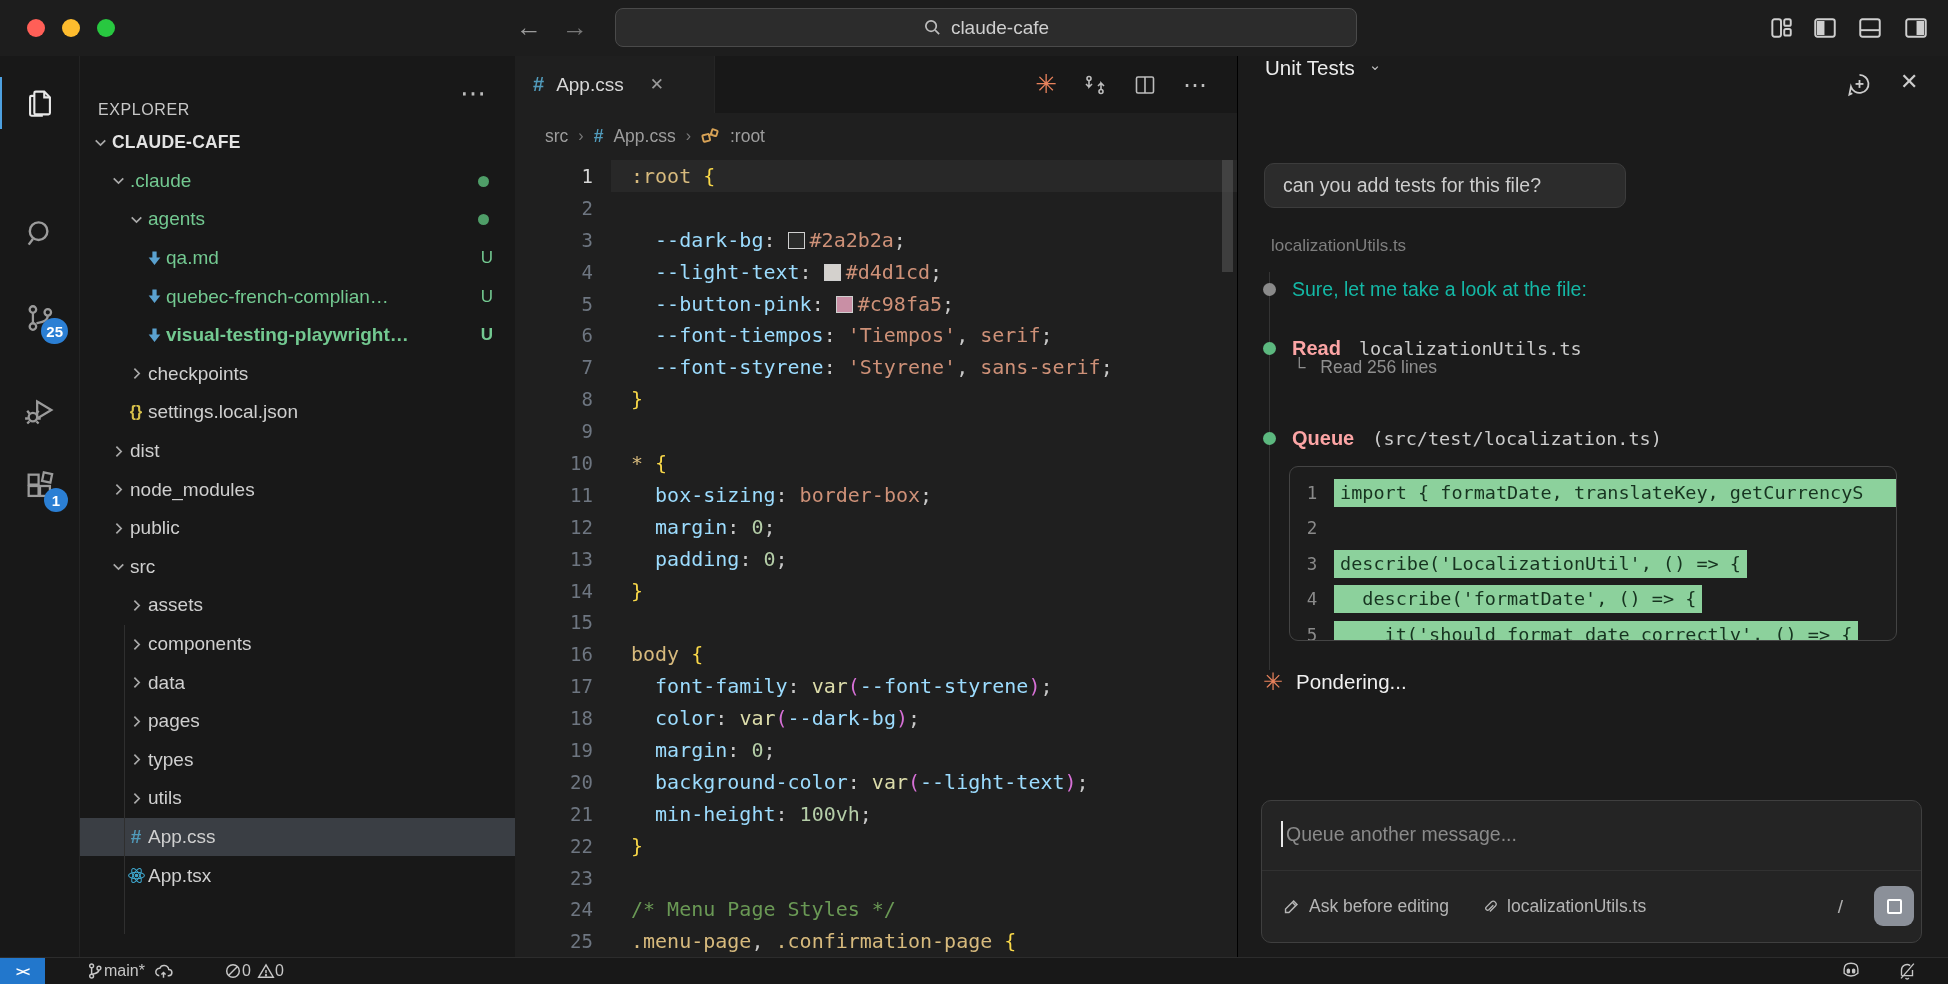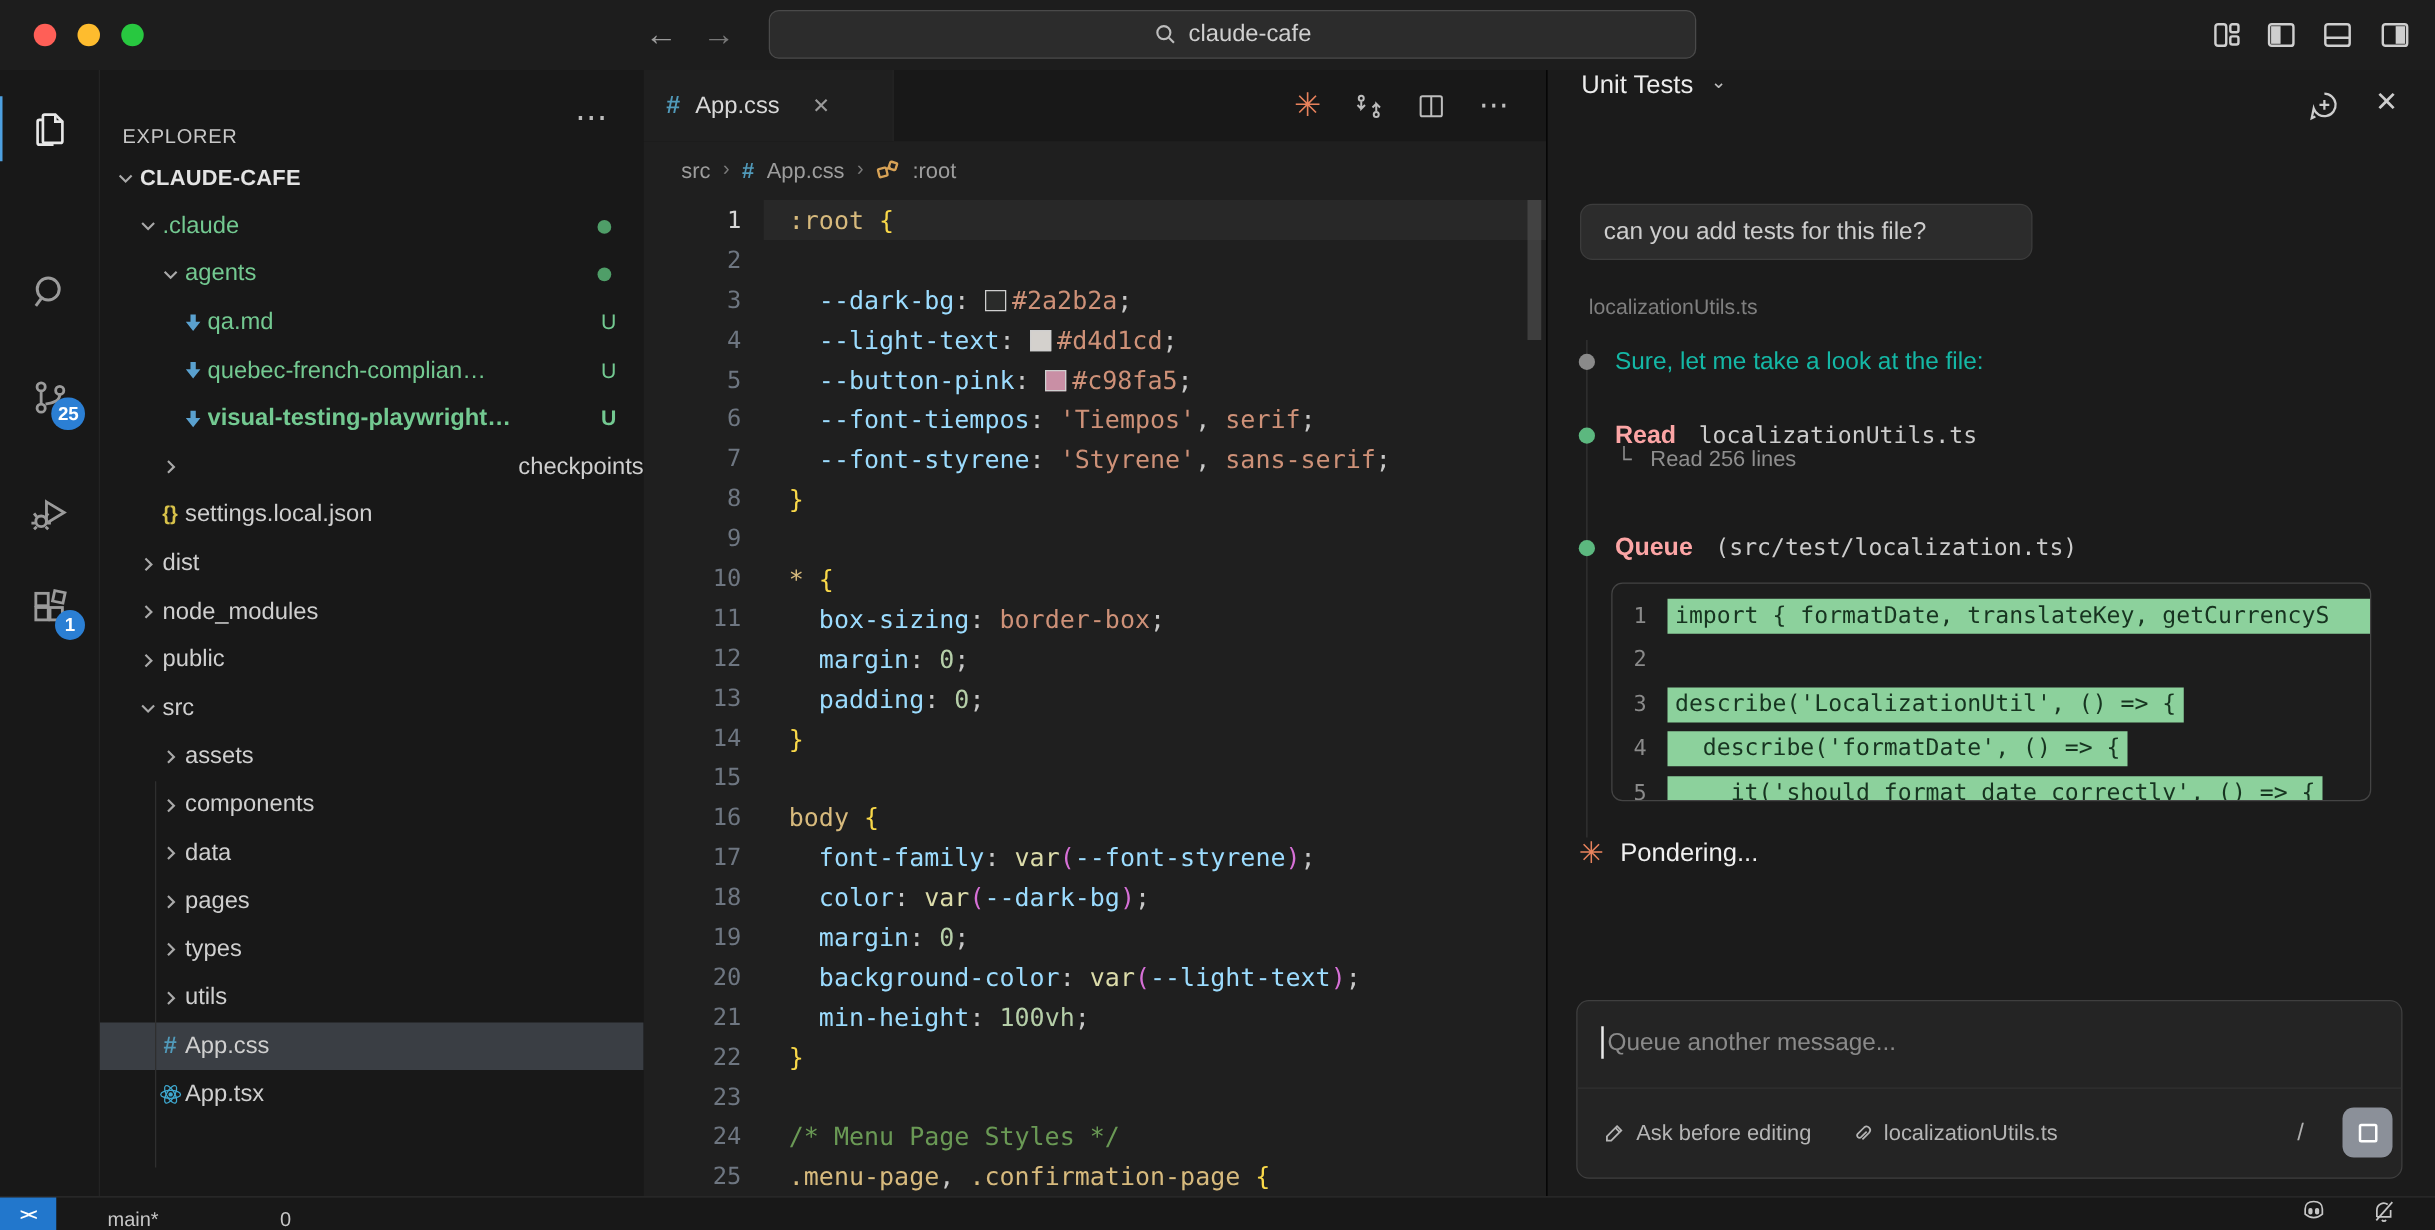--- a/index.html
+++ b/index.html
@@ -116,21 +116,21 @@
   #input-line { position:absolute; left:19px; top:20px; display:flex; align-items:center; font-size:19.5px; color:#8a8a8a; }
   #input-caret { width:2px; height:26px; background:#e8e8e8; margin-right:3px; }
   #input-toolbar { position:absolute; left:0; top:69px; width:659px; height:72px; border-top:1px solid #313131; display:flex; align-items:center; }
   .tb-item { display:flex; align-items:center; gap:9px; color:#b5b5b5; font-size:17.5px; }
   #slash-hint { position:absolute; right:78px; font-size:19px; color:#b0b0b0; }
   #stop-btn { position:absolute; right:7px; top:15px; width:40px; height:40px; background:#8b9099; border-radius:9px; display:flex; align-items:center; justify-content:center; }
   #stop-btn .sq { width:15px; height:15px; border:2.5px solid #fff; border-radius:2px; }
   
   #statusbar { left:0; top:957px; width:1948px; height:27px; background:#181818; border-top:1px solid #2c2c2c; font-size:16px; color:#c6c6c6; }
   #remote-box { position:absolute; left:0; top:0; width:45px; height:27px; background:#2277cc; color:#fff; display:flex; align-items:center; justify-content:center; font-size:13px; font-weight:bold; letter-spacing:-1px; }
-  .sb-item { position:absolute; top:0; height:26px; display:flex; align-items:flex-start; gap:10px;flex-direction:column; }
+  .sb-item { position:absolute; top:0; height:26px; display:flex; align-items:center; gap:0; }
   .sb-item svg { width:18px; height:18px; }
 </style>
 </head>
 <body>
 
 <div id="app">
 
   <div id="titlebar" class="abs">
     <div class="tl-dot" style="left:27px;background:#ff5f57"></div>
     <div class="tl-dot" style="left:62px;background:#febc2e"></div>
@@ -255,21 +255,21 @@
         </div>
         <div class="tree-row green" style="padding-left: 62px; font-weight: bold;">
           <span class="ficon">
             <svg width="17" height="17" viewBox="0 0 16 16">
               <path d="M6 1.5h4v5.5h3.5L8 14 2.5 7H6z" fill="#5aa1cf"></path>
             </svg>
           </span>
           <span class="lbl">visual-testing-playwright…</span>
           <span class="tree-badge">U</span>
         </div>
-        <div class="tree-row plain" style="padding-left: 44px; justify-content: space-between;">
+        <div class="tree-row plain" style="padding-left: 44px;">
           <span class="twisty">
             <svg width="17" height="17" viewBox="0 0 16 16" fill="none" stroke="#a9a9a9" stroke-width="1.6">
               <path d="M6 3.5L10.5 8 6 12.5"></path>
             </svg>
           </span>
           <span class="lbl">checkpoints</span>
         </div>
         <div class="tree-row plain" style="padding-left: 44px;">
           <span class="ficon">
             <span style="color:#d8c24a;font-size:16px;font-weight:bold">{}</span>

